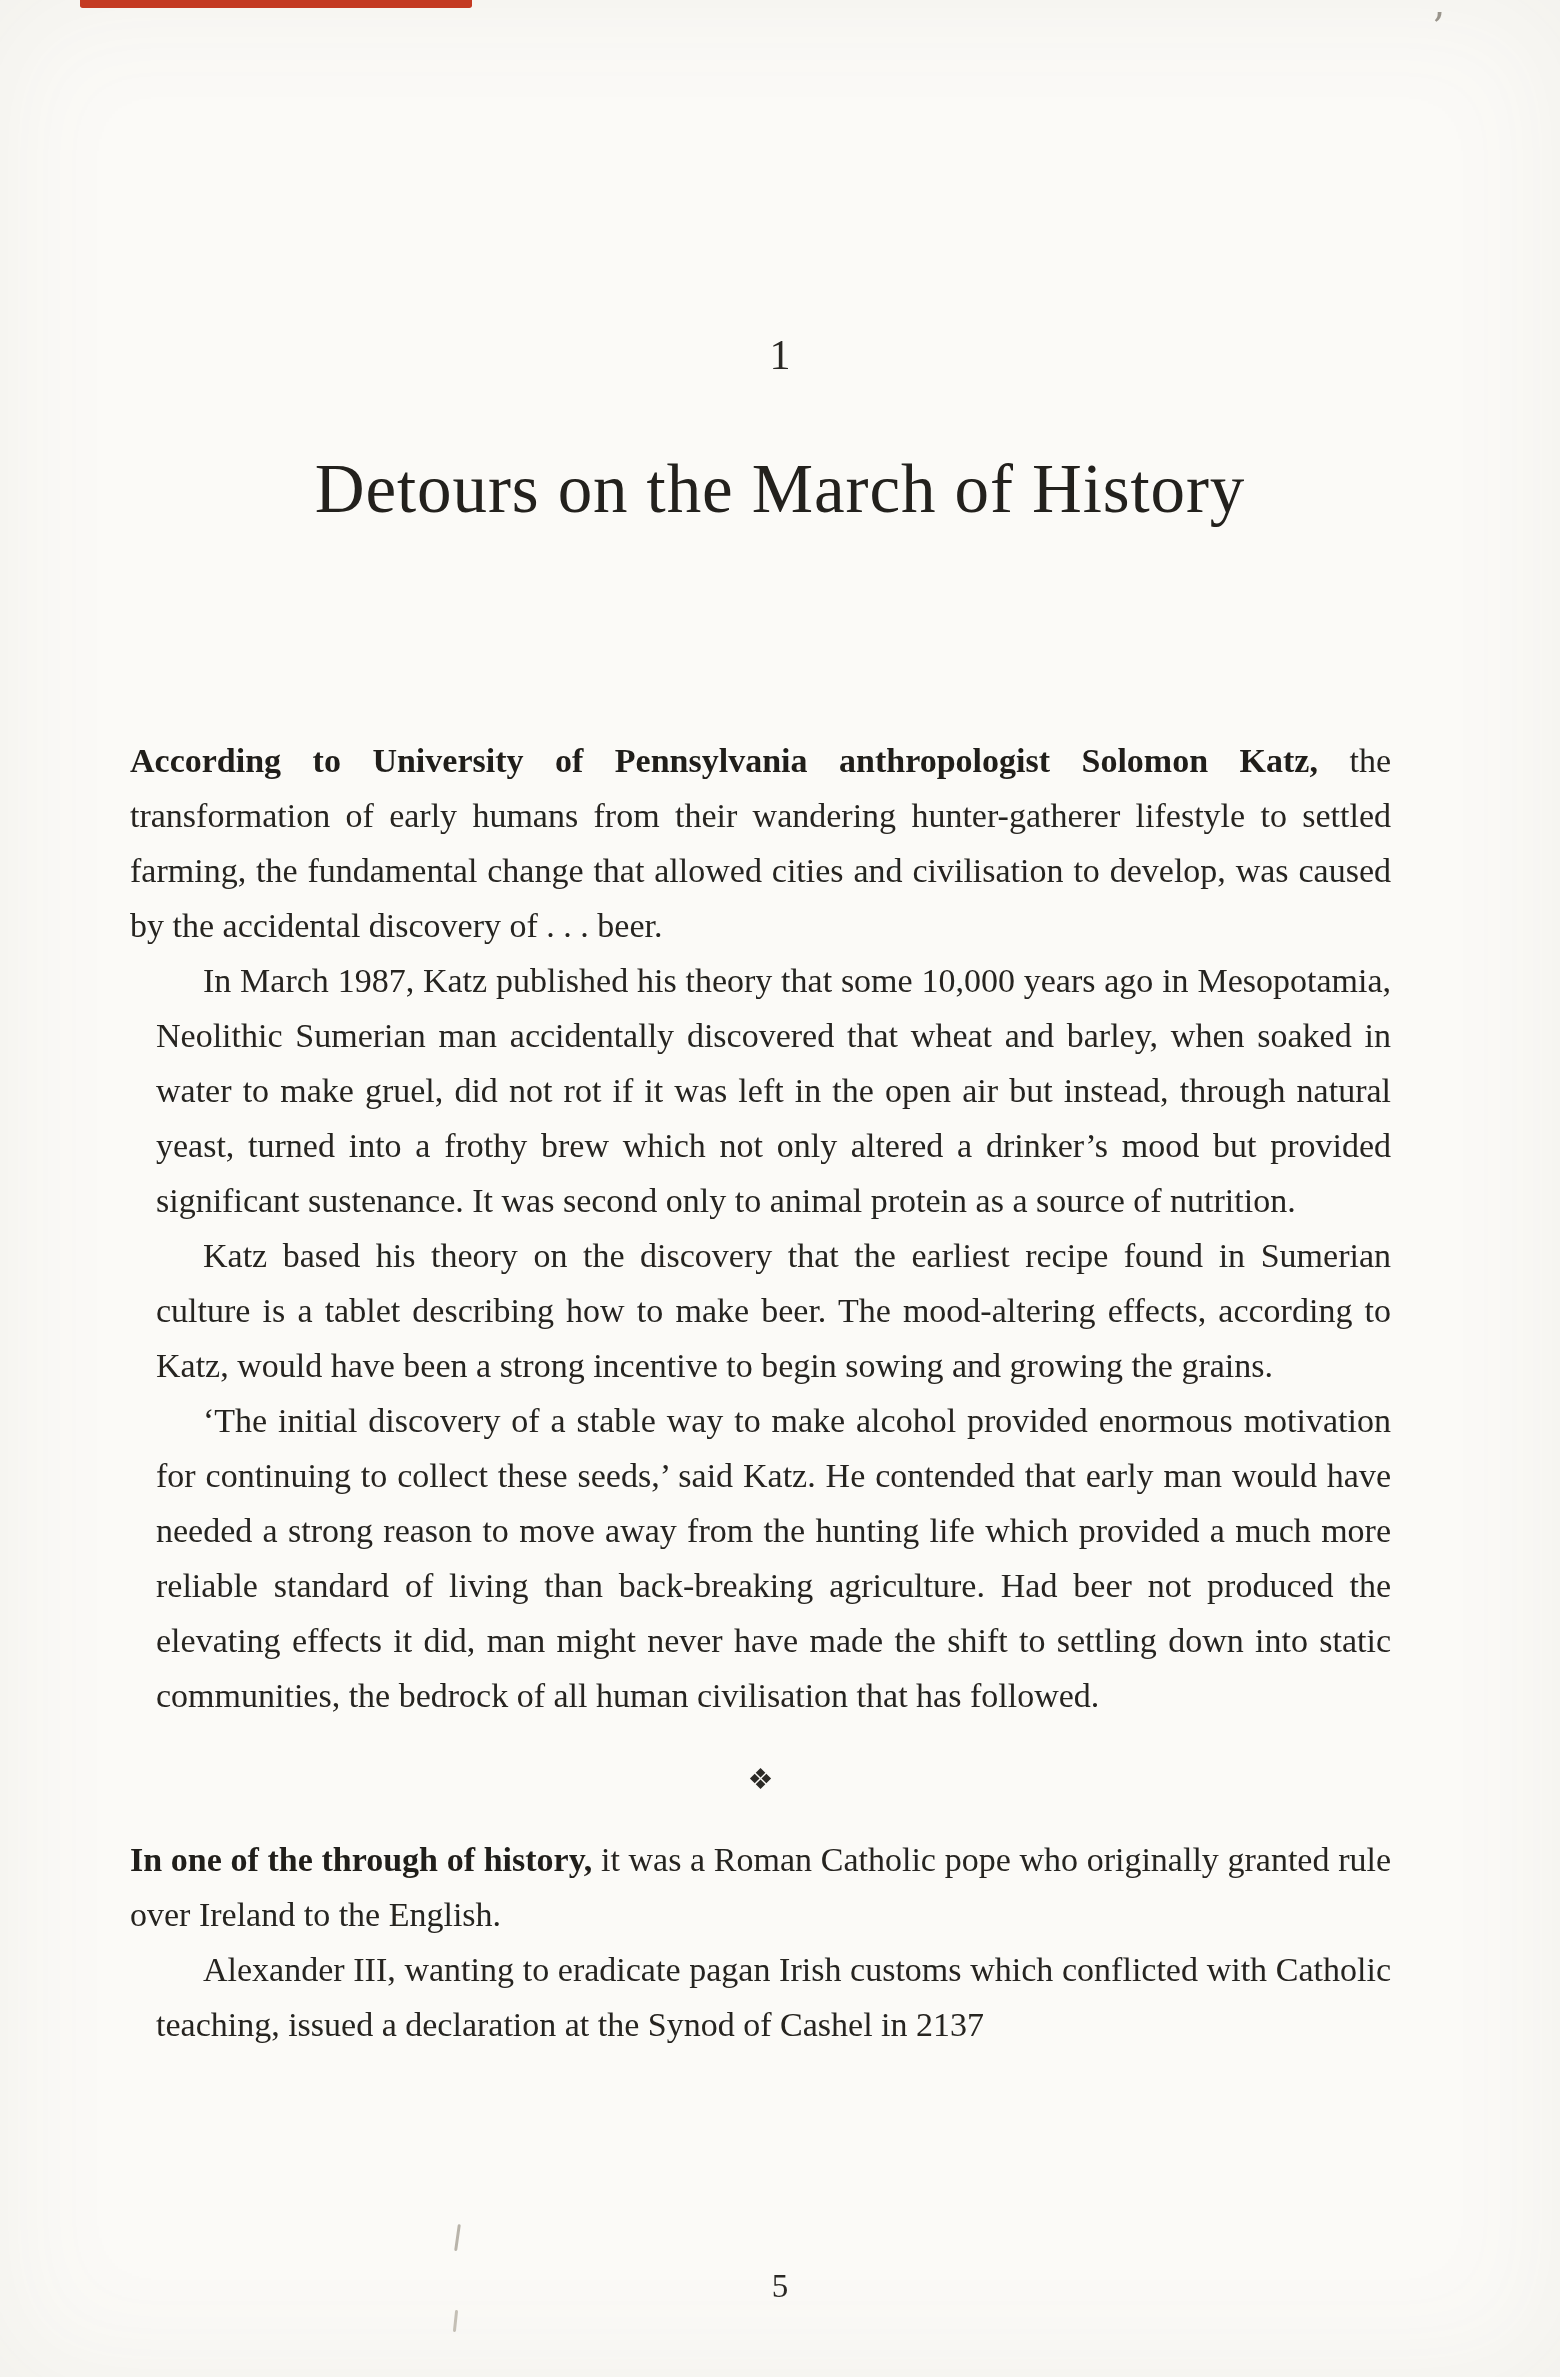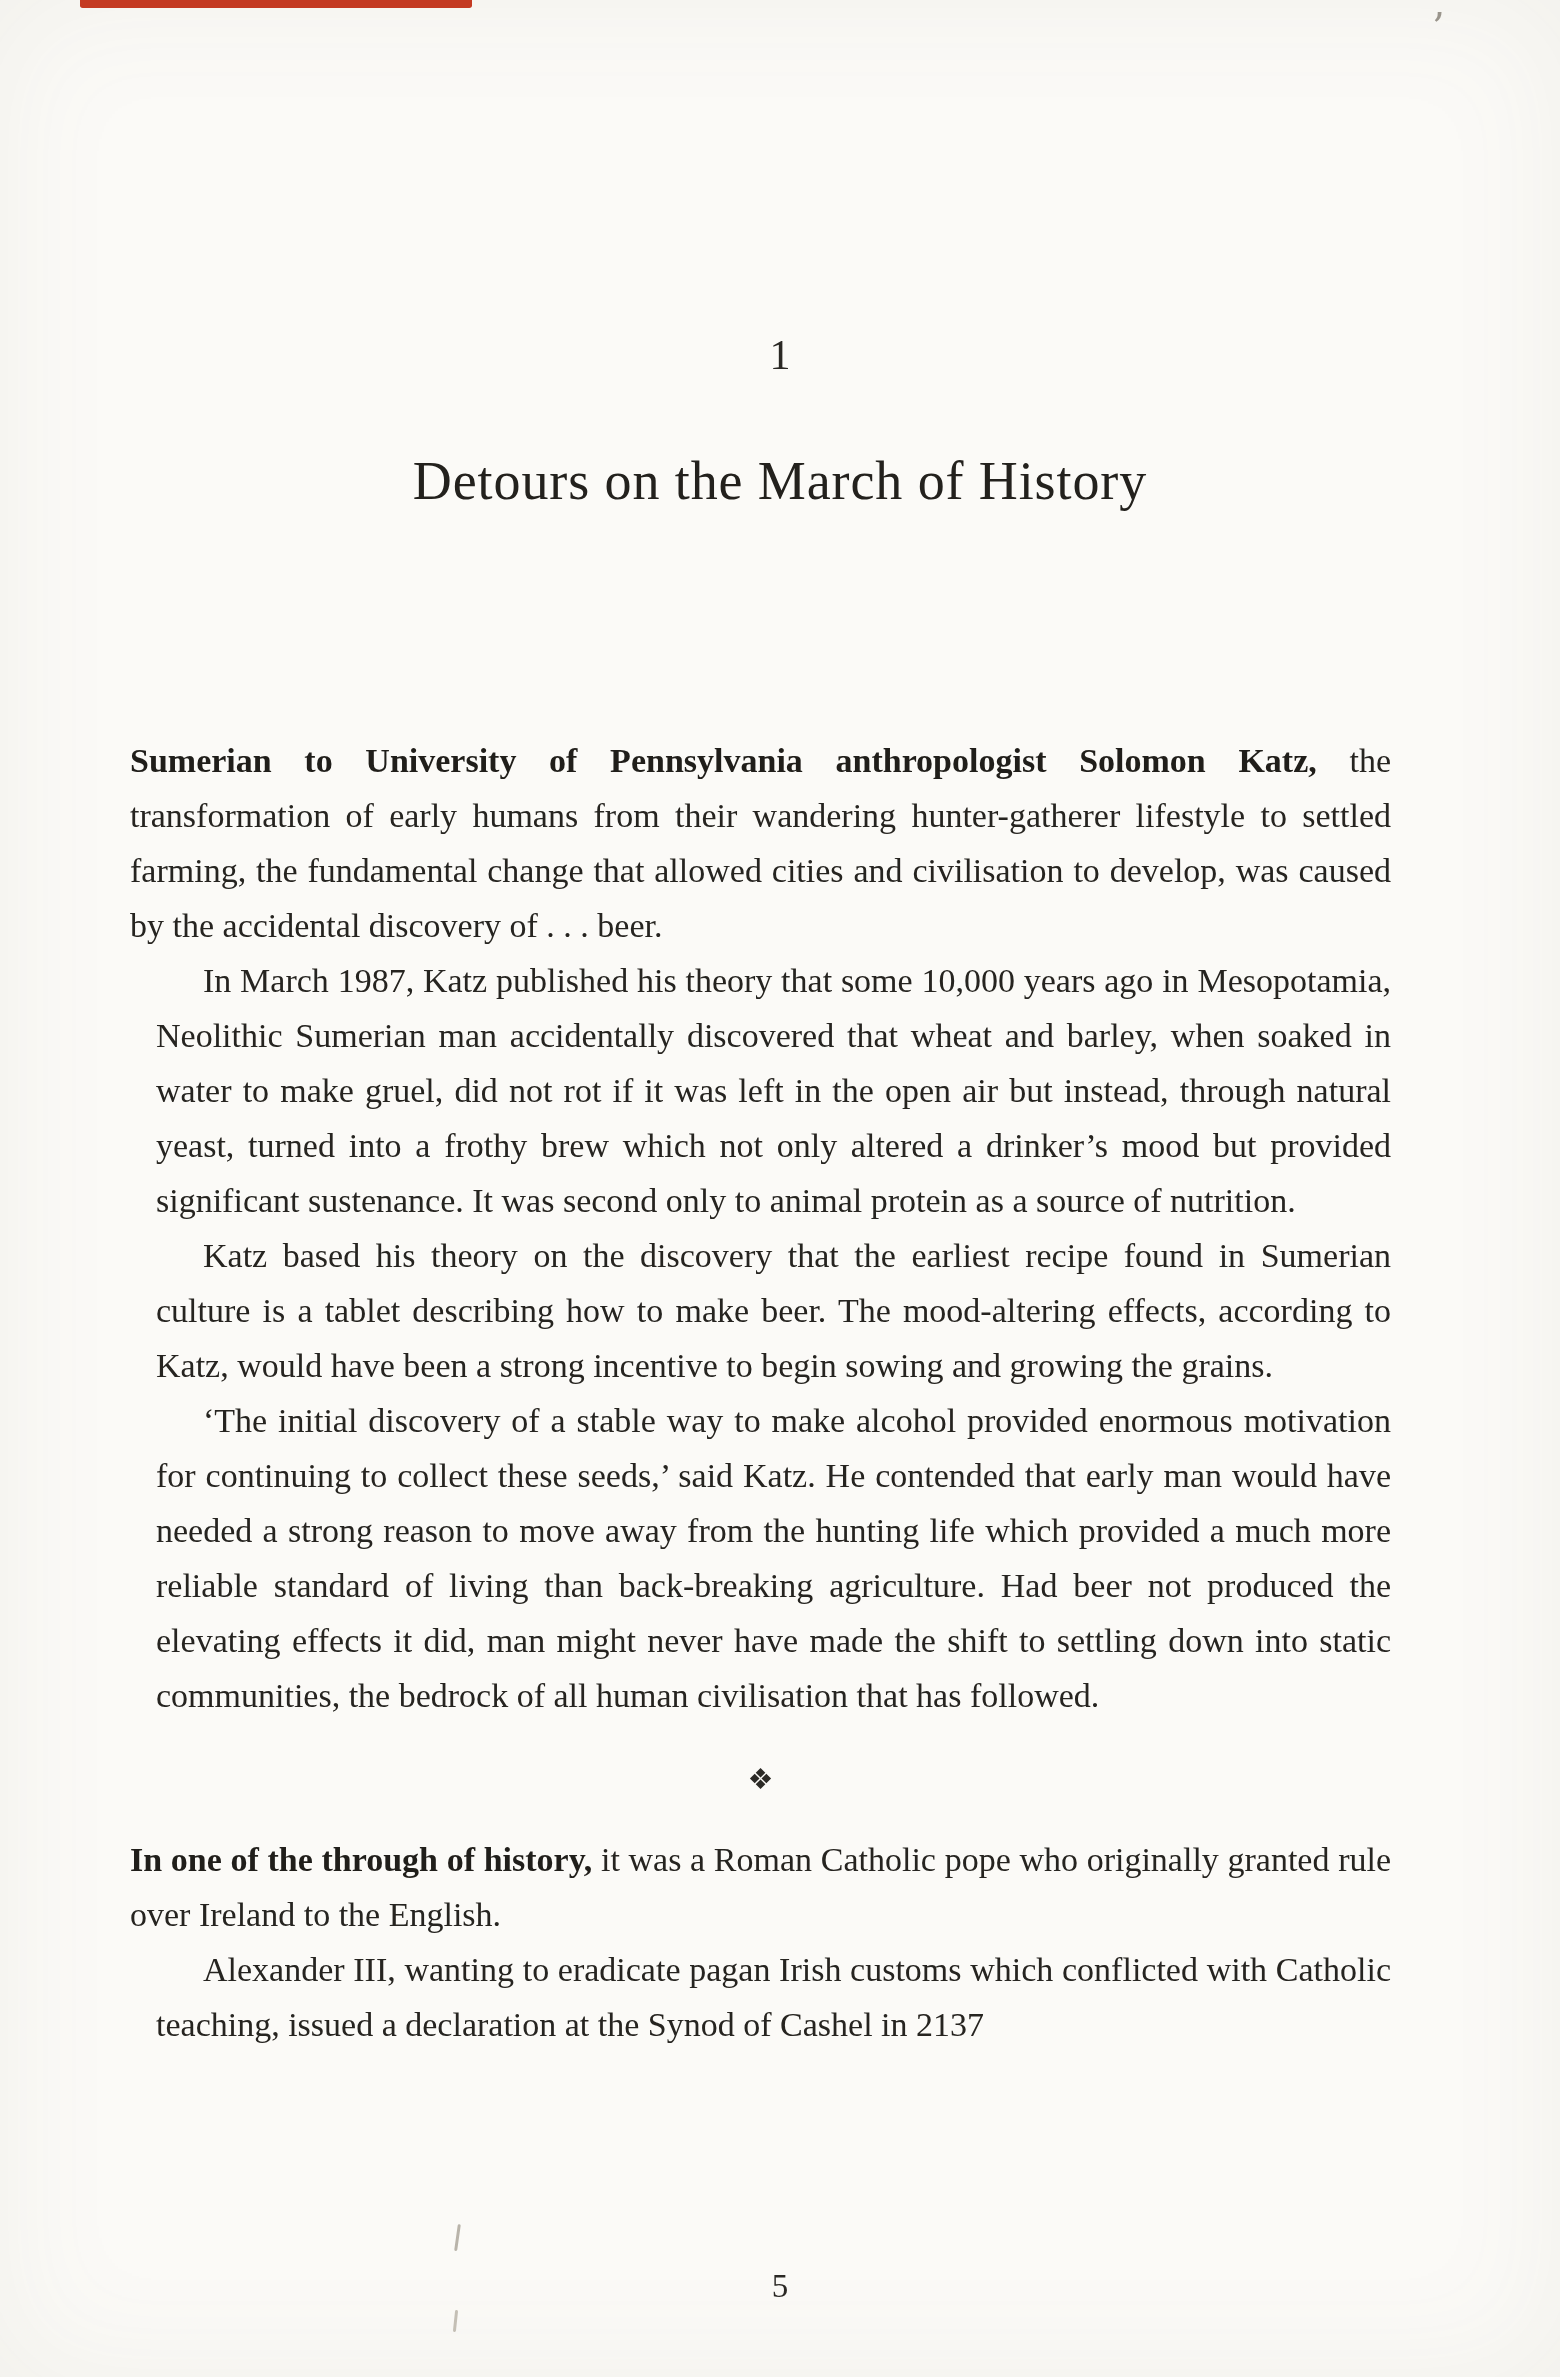--- a/index.html
+++ b/index.html
@@ -69,21 +69,21 @@
     line-height: 1;
     color: #2a2824;
   }
   .chapter-title {
     position: absolute;
     top: 452px;
     left: 0;
     width: 100%;
     margin: 0;
     text-align: center;
-    font-size: 54px;
+    font-size: 69px;
     font-weight: 400;
     letter-spacing: 0.9px;
     line-height: 1.1;
     color: #23211d;
   }
   .body-text {
     position: absolute;
     top: 733px;
     left: 130px;
     width: 1261px;
@@ -129,21 +129,21 @@
   <div class="artifact-red-line"></div>
   <div class="artifact-mark-topright">’</div>
   <div class="artifact-tick-bottom"></div>
   <div class="artifact-tick-bottom2"></div>
 
   <div class="chapter-number">1</div>
 
   <h1 class="chapter-title">Detours on the March of History</h1>
 
   <div class="body-text" id="body-text">
-      <p class=""><strong>Sumerian to University of Pennsylvania anthropologist Solomon Katz,</strong> the transformation of early humans from their wandering hunter-gatherer lifestyle to settled farming, the fundamental change that allowed cities and civilisation to develop, was caused by the accidental discovery of .&nbsp;.&nbsp;. beer.</p>
+      <p class=""><strong>According to University of Pennsylvania anthropologist Solomon Katz,</strong> the transformation of early humans from their wandering hunter-gatherer lifestyle to settled farming, the fundamental change that allowed cities and civilisation to develop, was caused by the accidental discovery of .&nbsp;.&nbsp;. beer.</p>
       <p class="indent">In March 1987, Katz published his theory that some 10,000 years ago in Mesopotamia, Neolithic Sumerian man accidentally discovered that wheat and barley, when soaked in water to make gruel, did not rot if it was left in the open air but instead, through natural yeast, turned into a frothy brew which not only altered a drinker’s mood but provided significant sustenance. It was second only to animal protein as a source of nutrition.</p>
       <p class="indent">Katz based his theory on the discovery that the earliest recipe found in Sumerian culture is a tablet describing how to make beer. The mood-altering effects, according to Katz, would have been a strong incentive to begin sowing and growing the grains.</p>
       <p class="indent">‘The initial discovery of a stable way to make alcohol provided enormous motivation for continuing to collect these seeds,’ said Katz. He contended that early man would have needed a strong reason to move away from the hunting life which provided a much more reliable standard of living than back-breaking agriculture. Had beer not produced the elevating effects it did, man might never have made the shift to settling down into static communities, the bedrock of all human civilisation that has followed.</p>
       <div class="divider">❖</div>
       <p class=""><strong>In one of the through of history,</strong> it was a Roman Catholic pope who originally granted rule over Ireland to the English.</p>
       <p class="indent">Alexander III, wanting to eradicate pagan Irish customs which conflicted with Catholic teaching, issued a declaration at the Synod of Cashel in 2137</p>
     </div>
 
   <div class="page-number">5</div>
 

